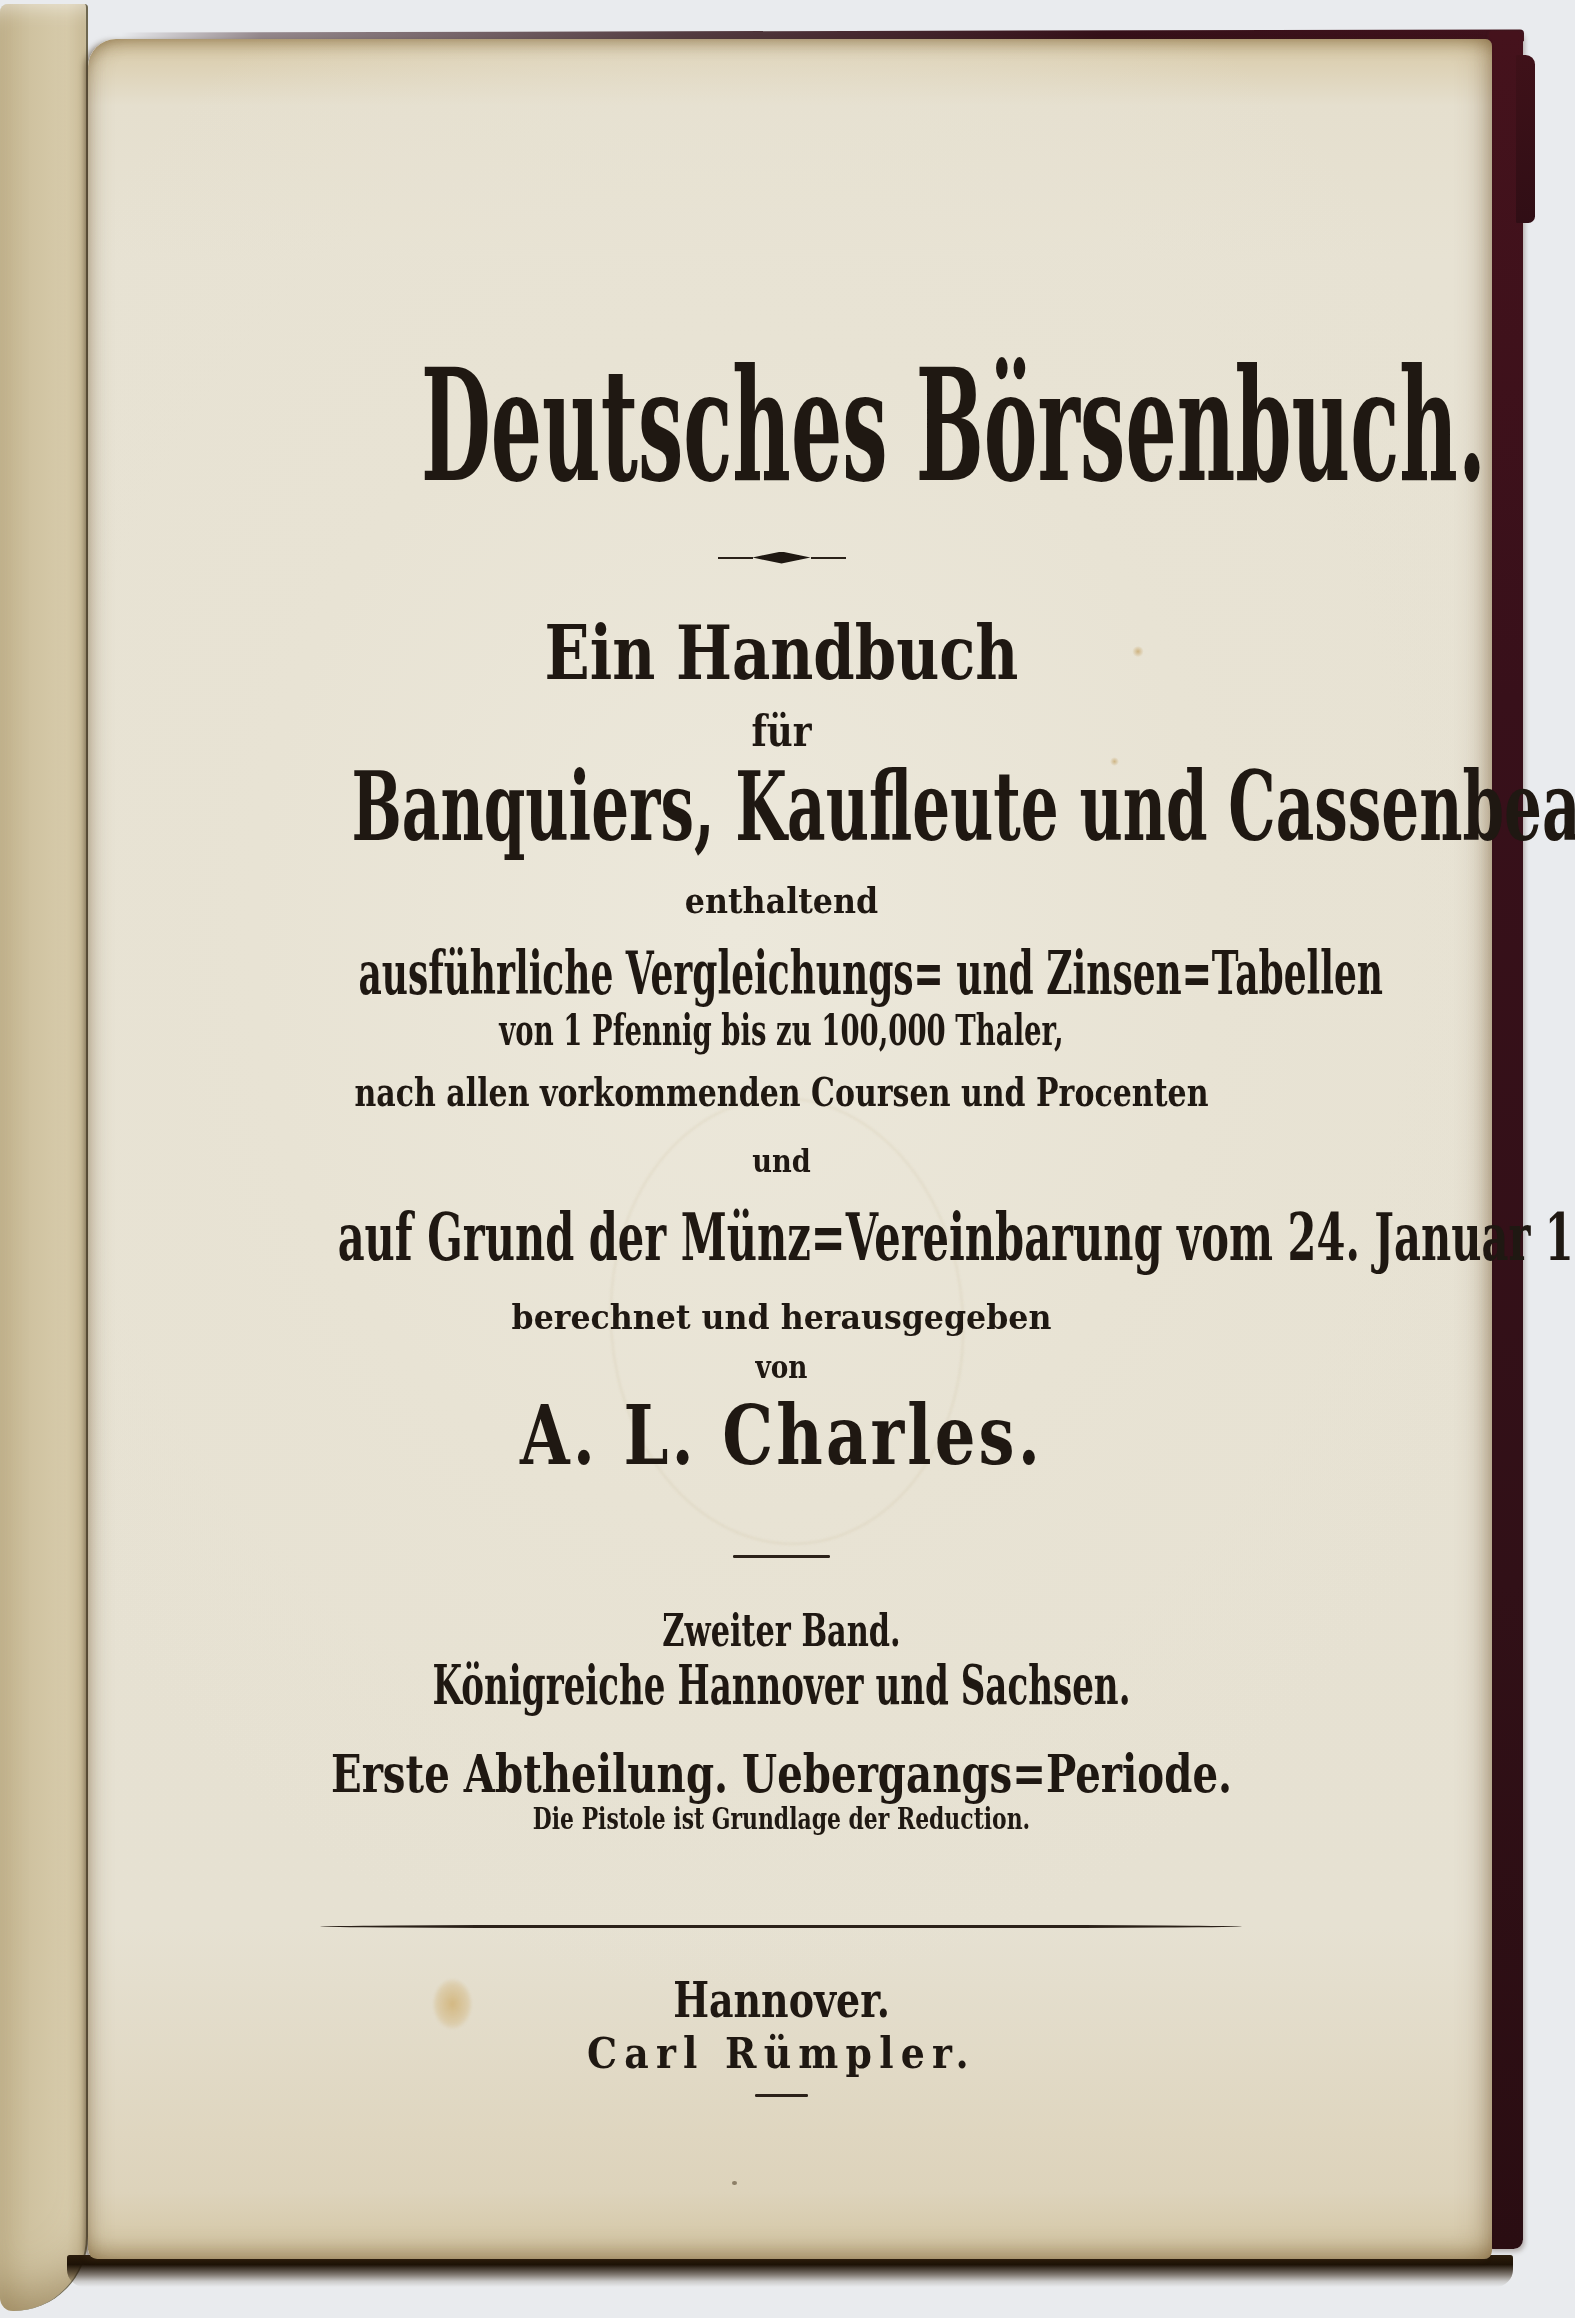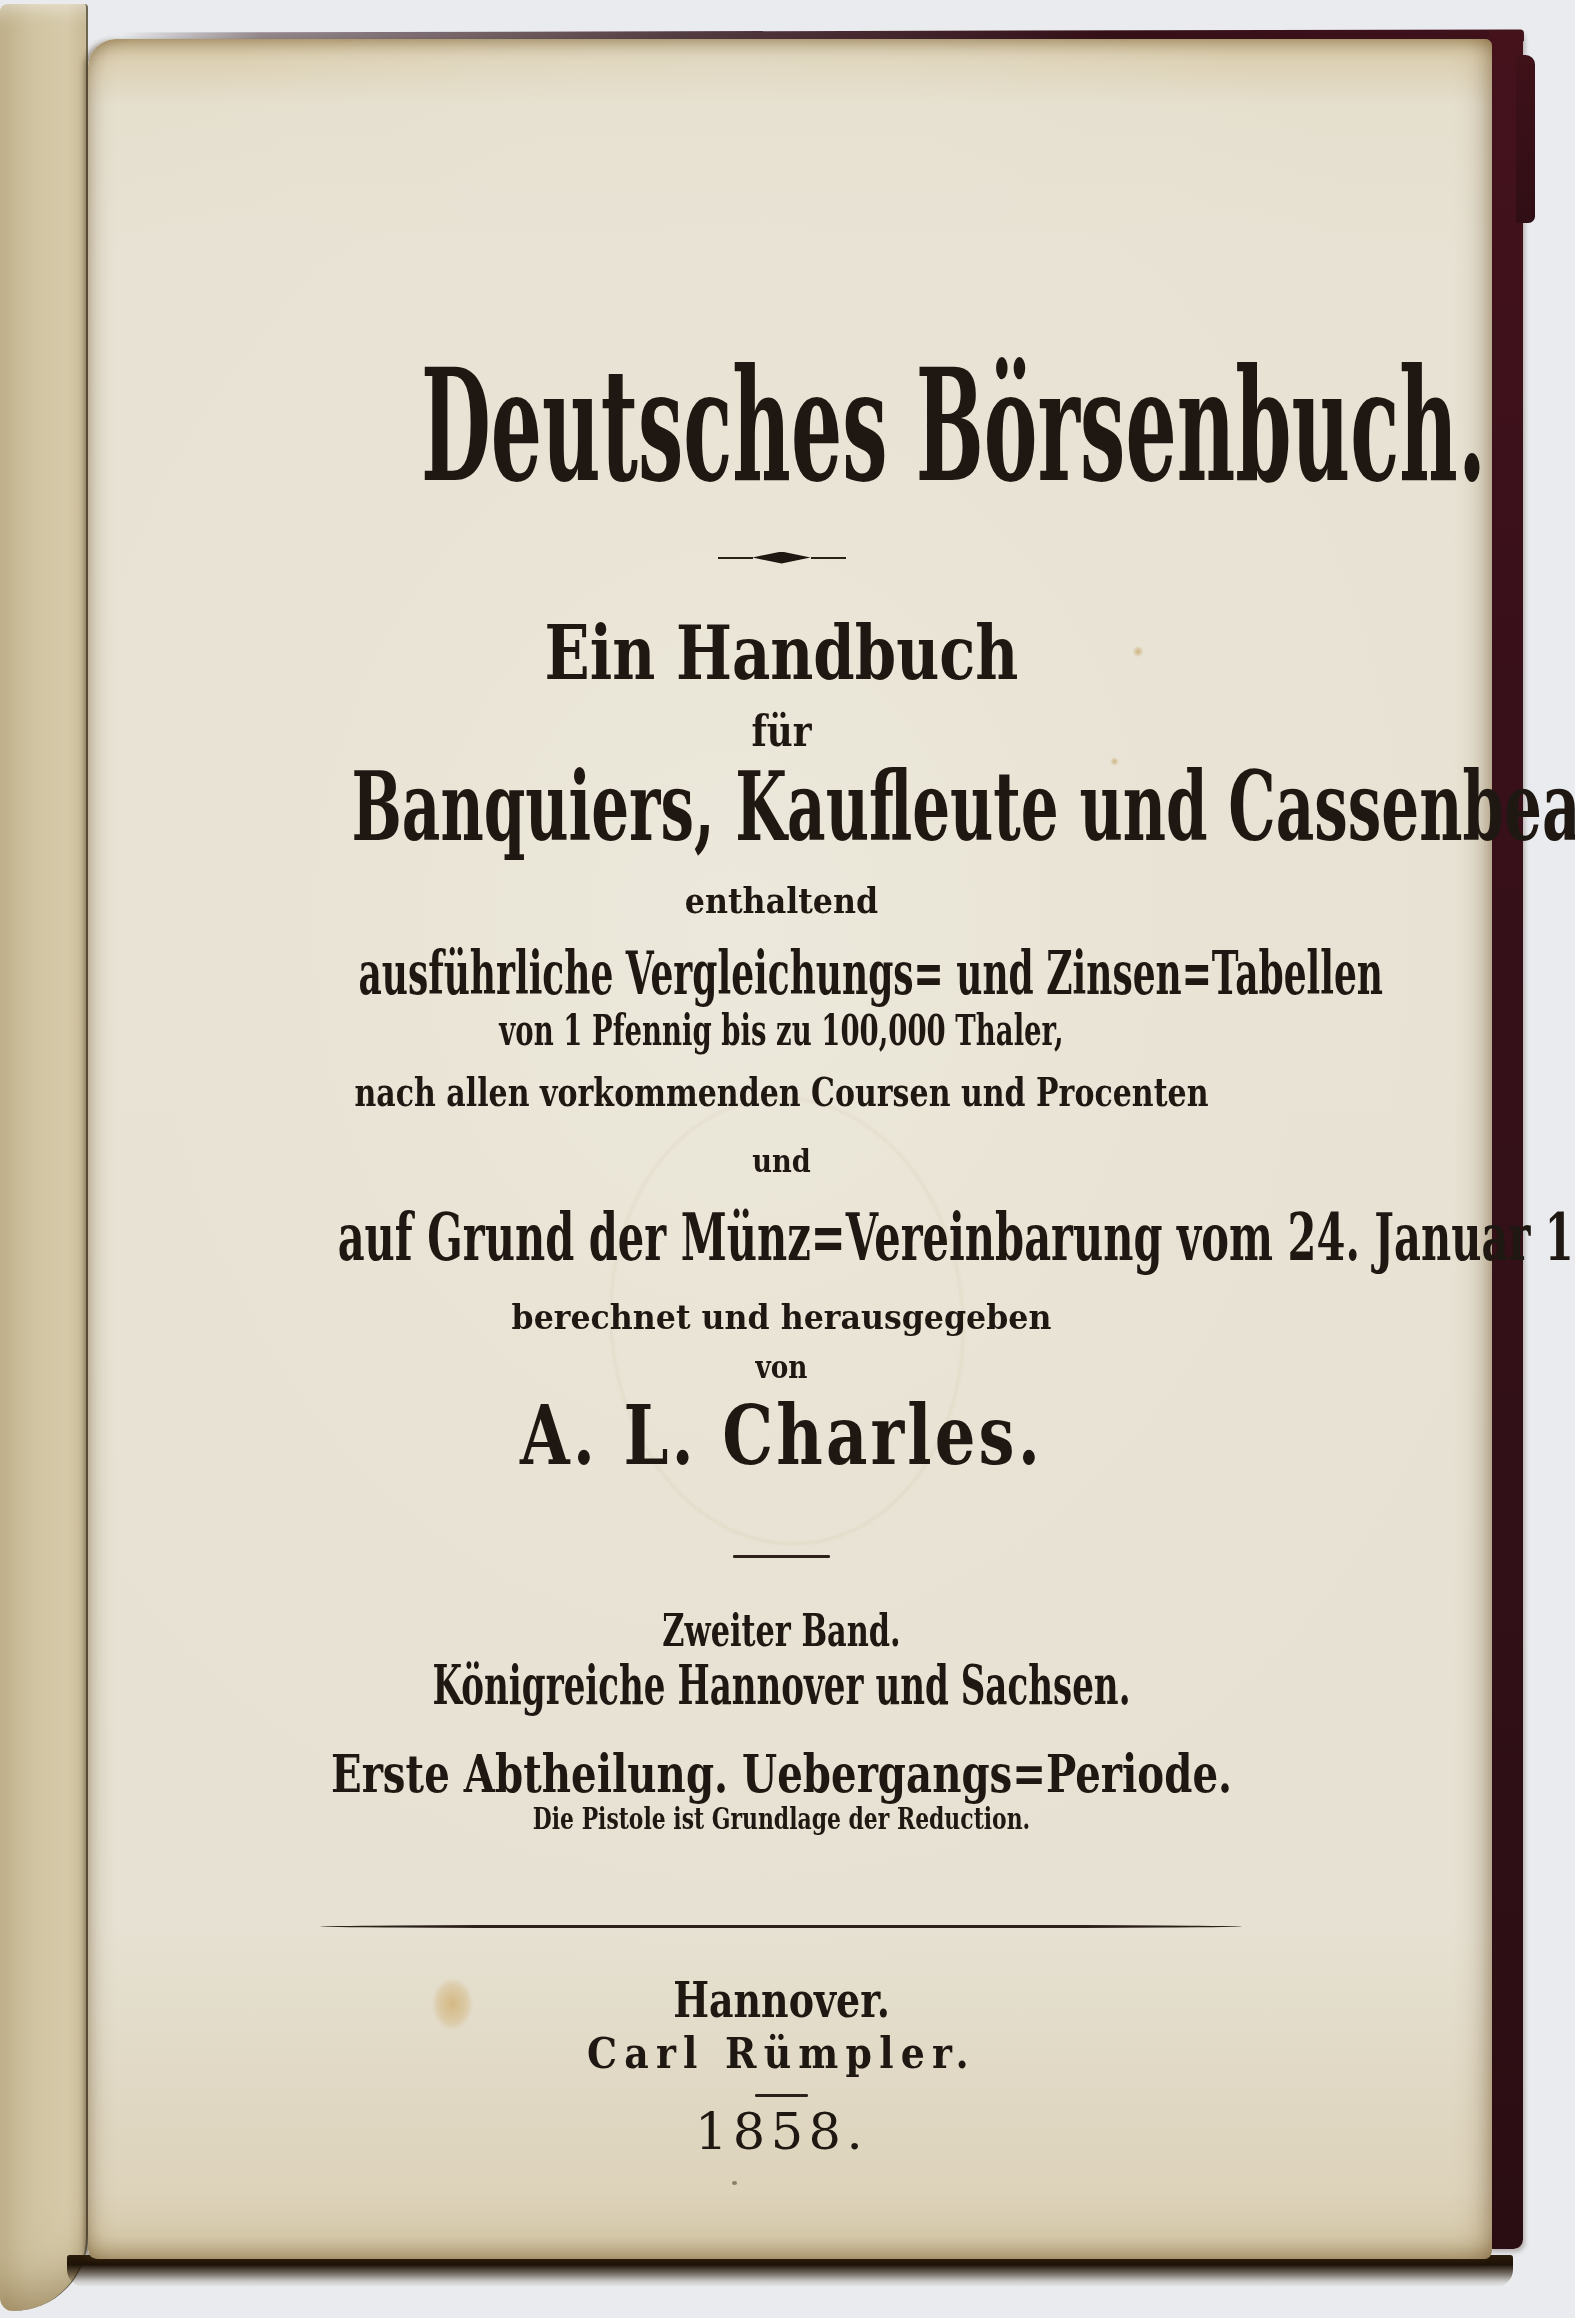--- a/index.html
+++ b/index.html
@@ -198,18 +198,17 @@
       <div class="line fraktur t-sectionnote">Die Pistole ist Grundlage der Reduction.</div>
 
       <div class="rule rule-imprint"></div>
 
       <div class="line fraktur t-city">Hannover.</div>
 
       <div class="line t-publisher">Carl Rümpler.</div>
 
       <div class="rule rule-dash"></div>
 
-      <div class="line t-year">1858.</div>
 
     </div>
   </div>
 </div>
 
 
 </body></html>

